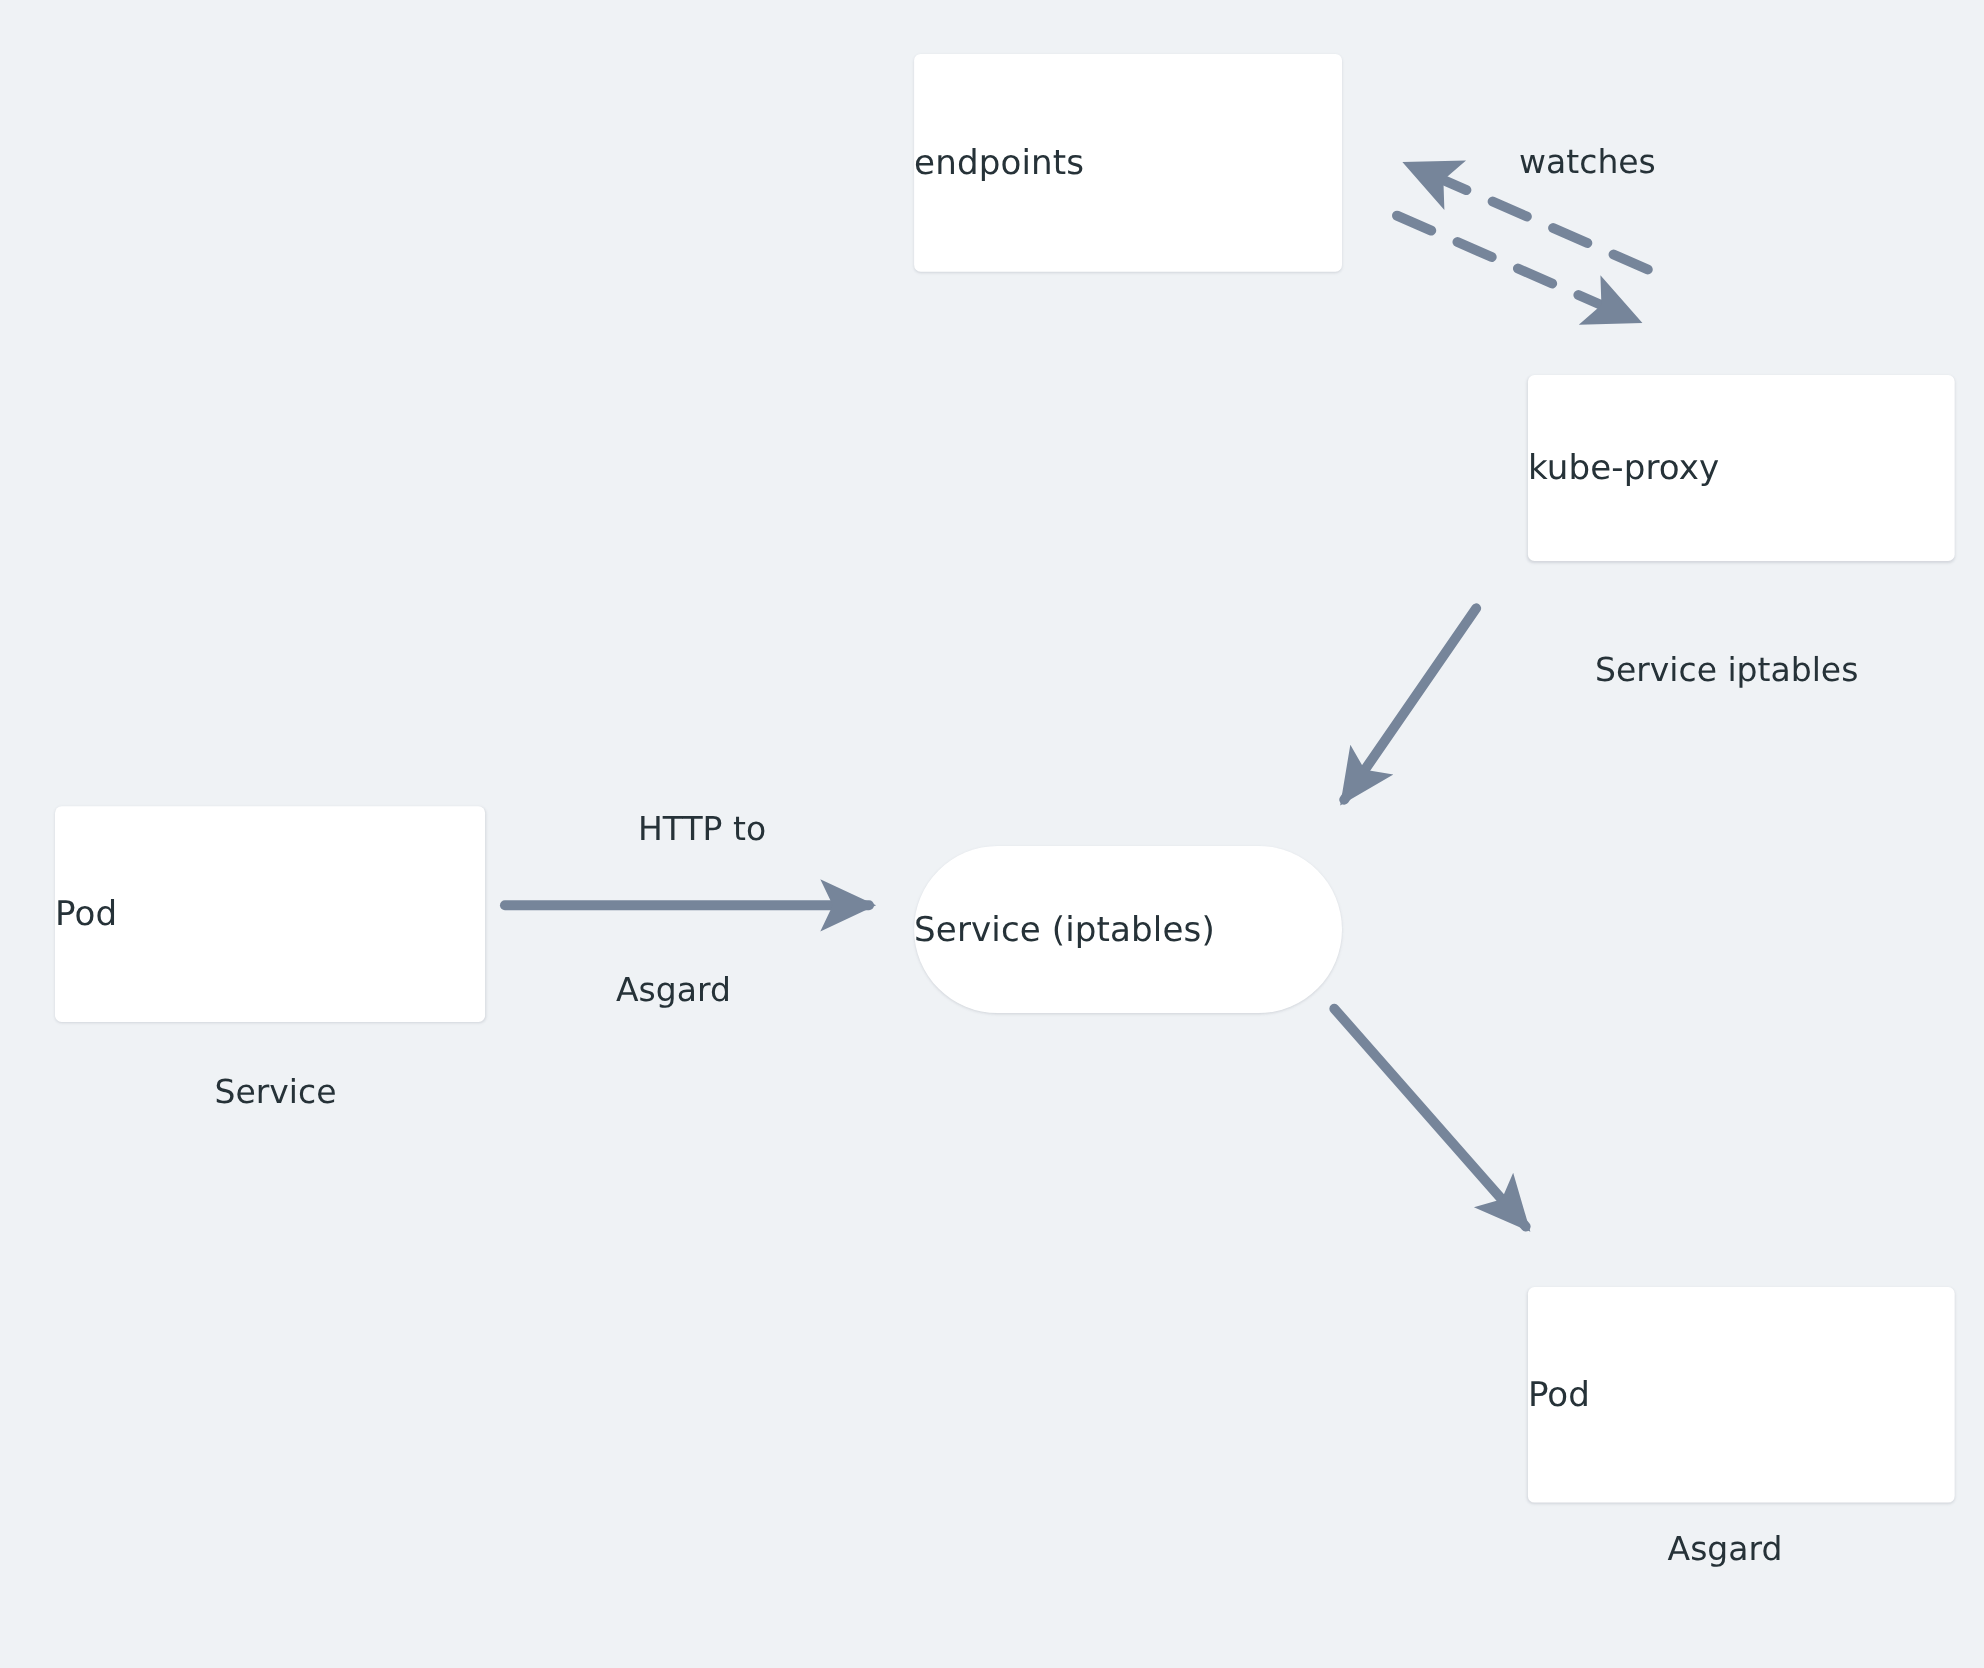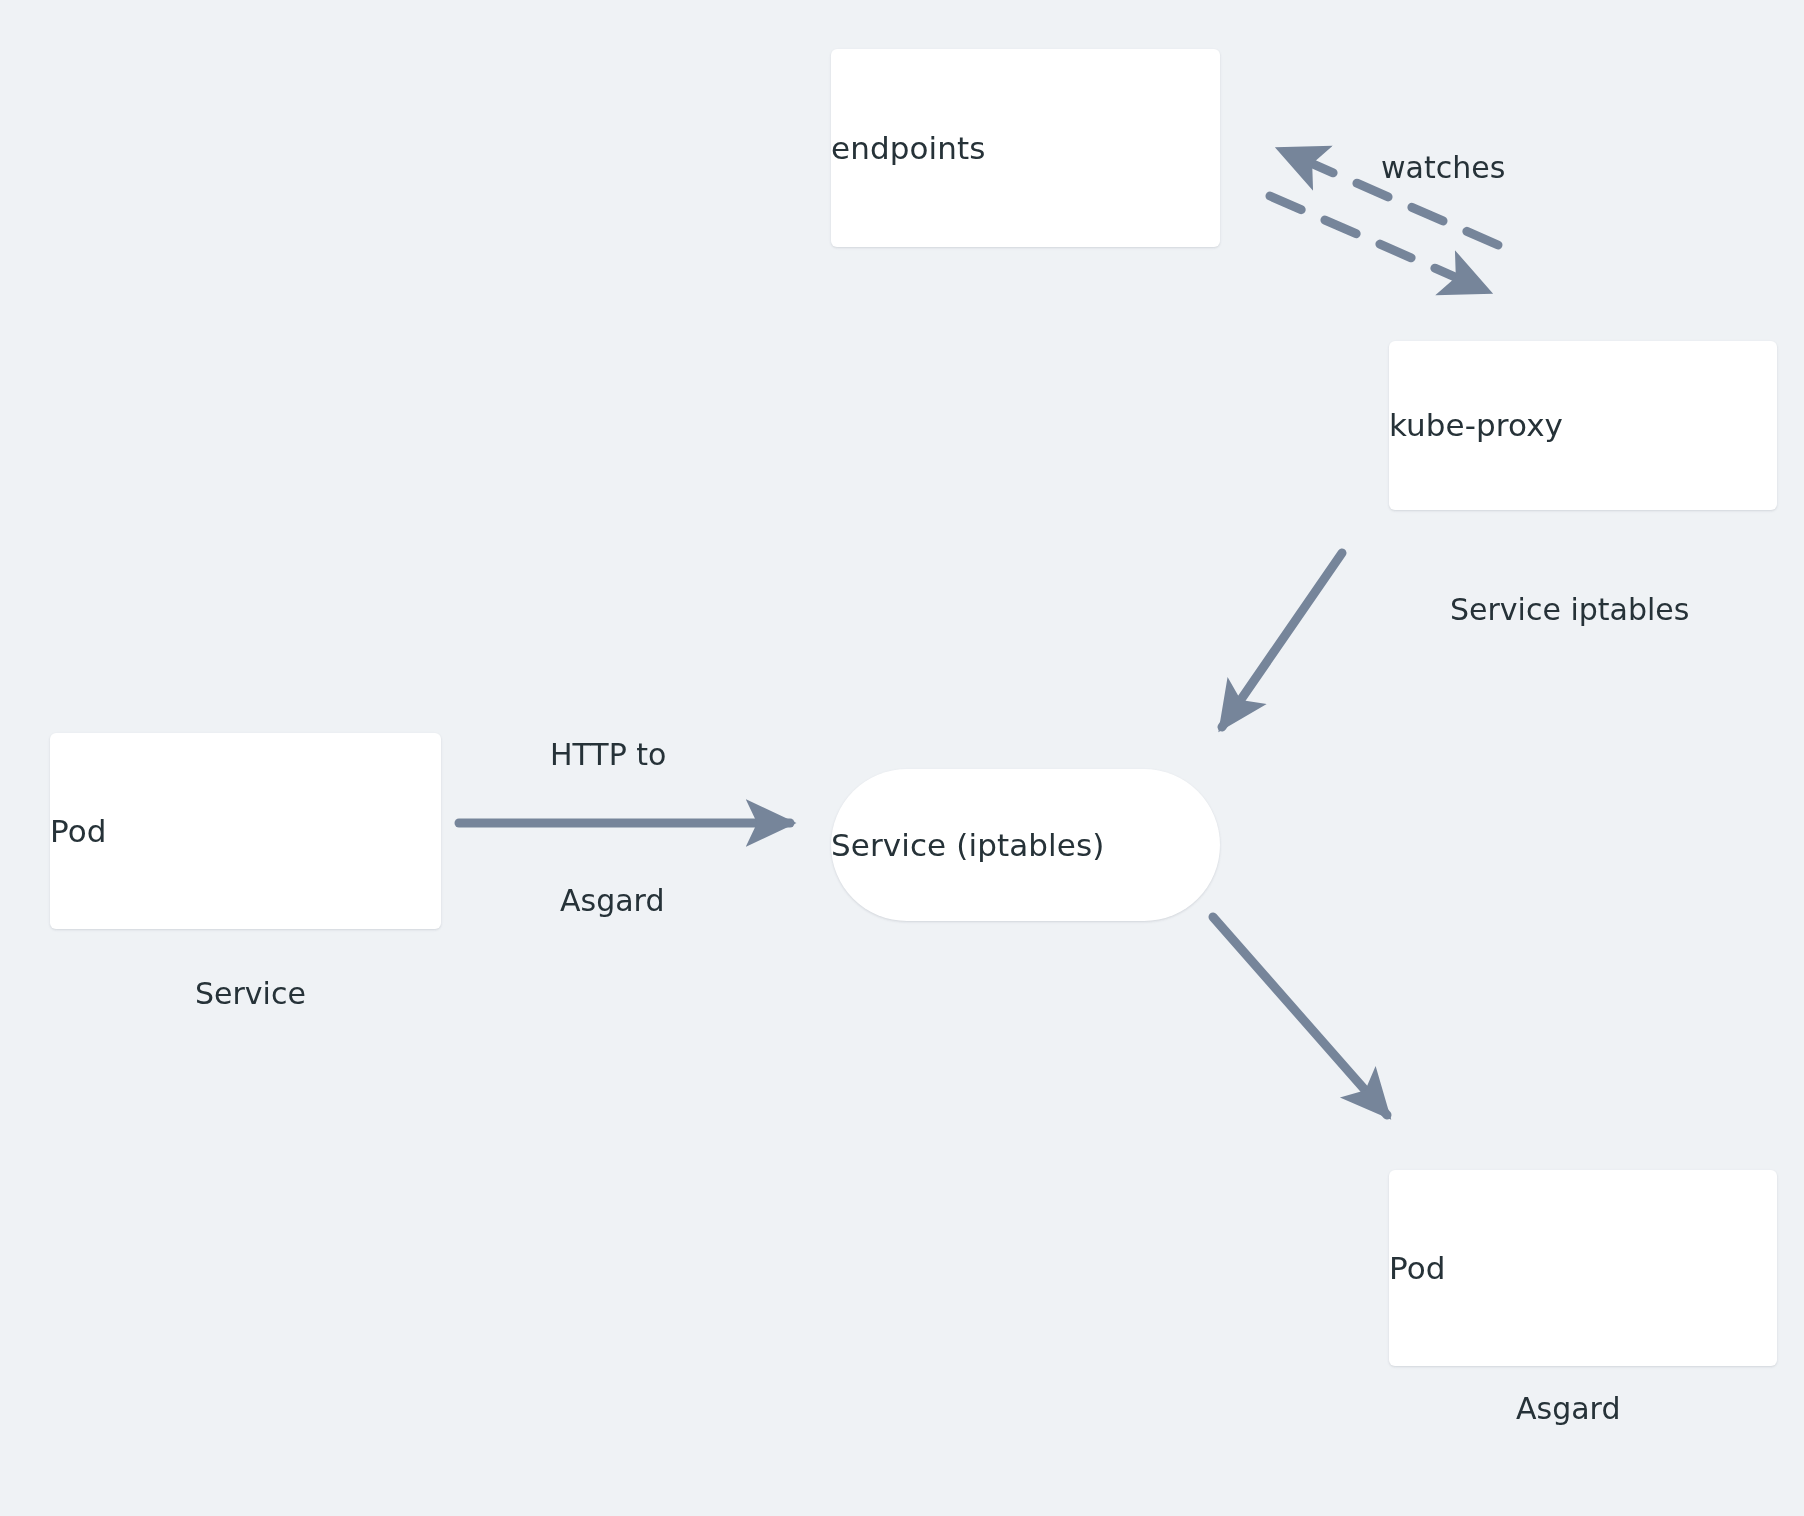--- a/index.html
+++ b/index.html
@@ -59,23 +59,23 @@
   #node-pod-asgard  { left: 1389px; top: 1170px; width: 388px; height: 196px; }
 
   
   .edge-label {
     position: absolute;
     color: #263238;
     font-size: 30px;
     line-height: 1.15;
     white-space: nowrap;
   }
-  #label-watches         { left: 1381px; top: 131px; margin-top: 20px;  }
+  #label-watches         { left: 1381px; top: 131px;  }
   #label-installs        { left: 1450px; top: 593px;  }
-  #label-http-to         { left: 550px;  top: 738px;  }
+  #label-http-to         { left: 580px;  top: 738px;  }
   #label-asgard-edge     { left: 560px;  top: 884px;  }
   #label-client          { left: 195px;  top: 977px;  }
   #label-asgard-bottom   { left: 1516px; top: 1392px; }
 
   
   #arrows {
     position: absolute;
     left: 0; top: 0;
     width: 1804px; height: 1516px;
     pointer-events: none;

